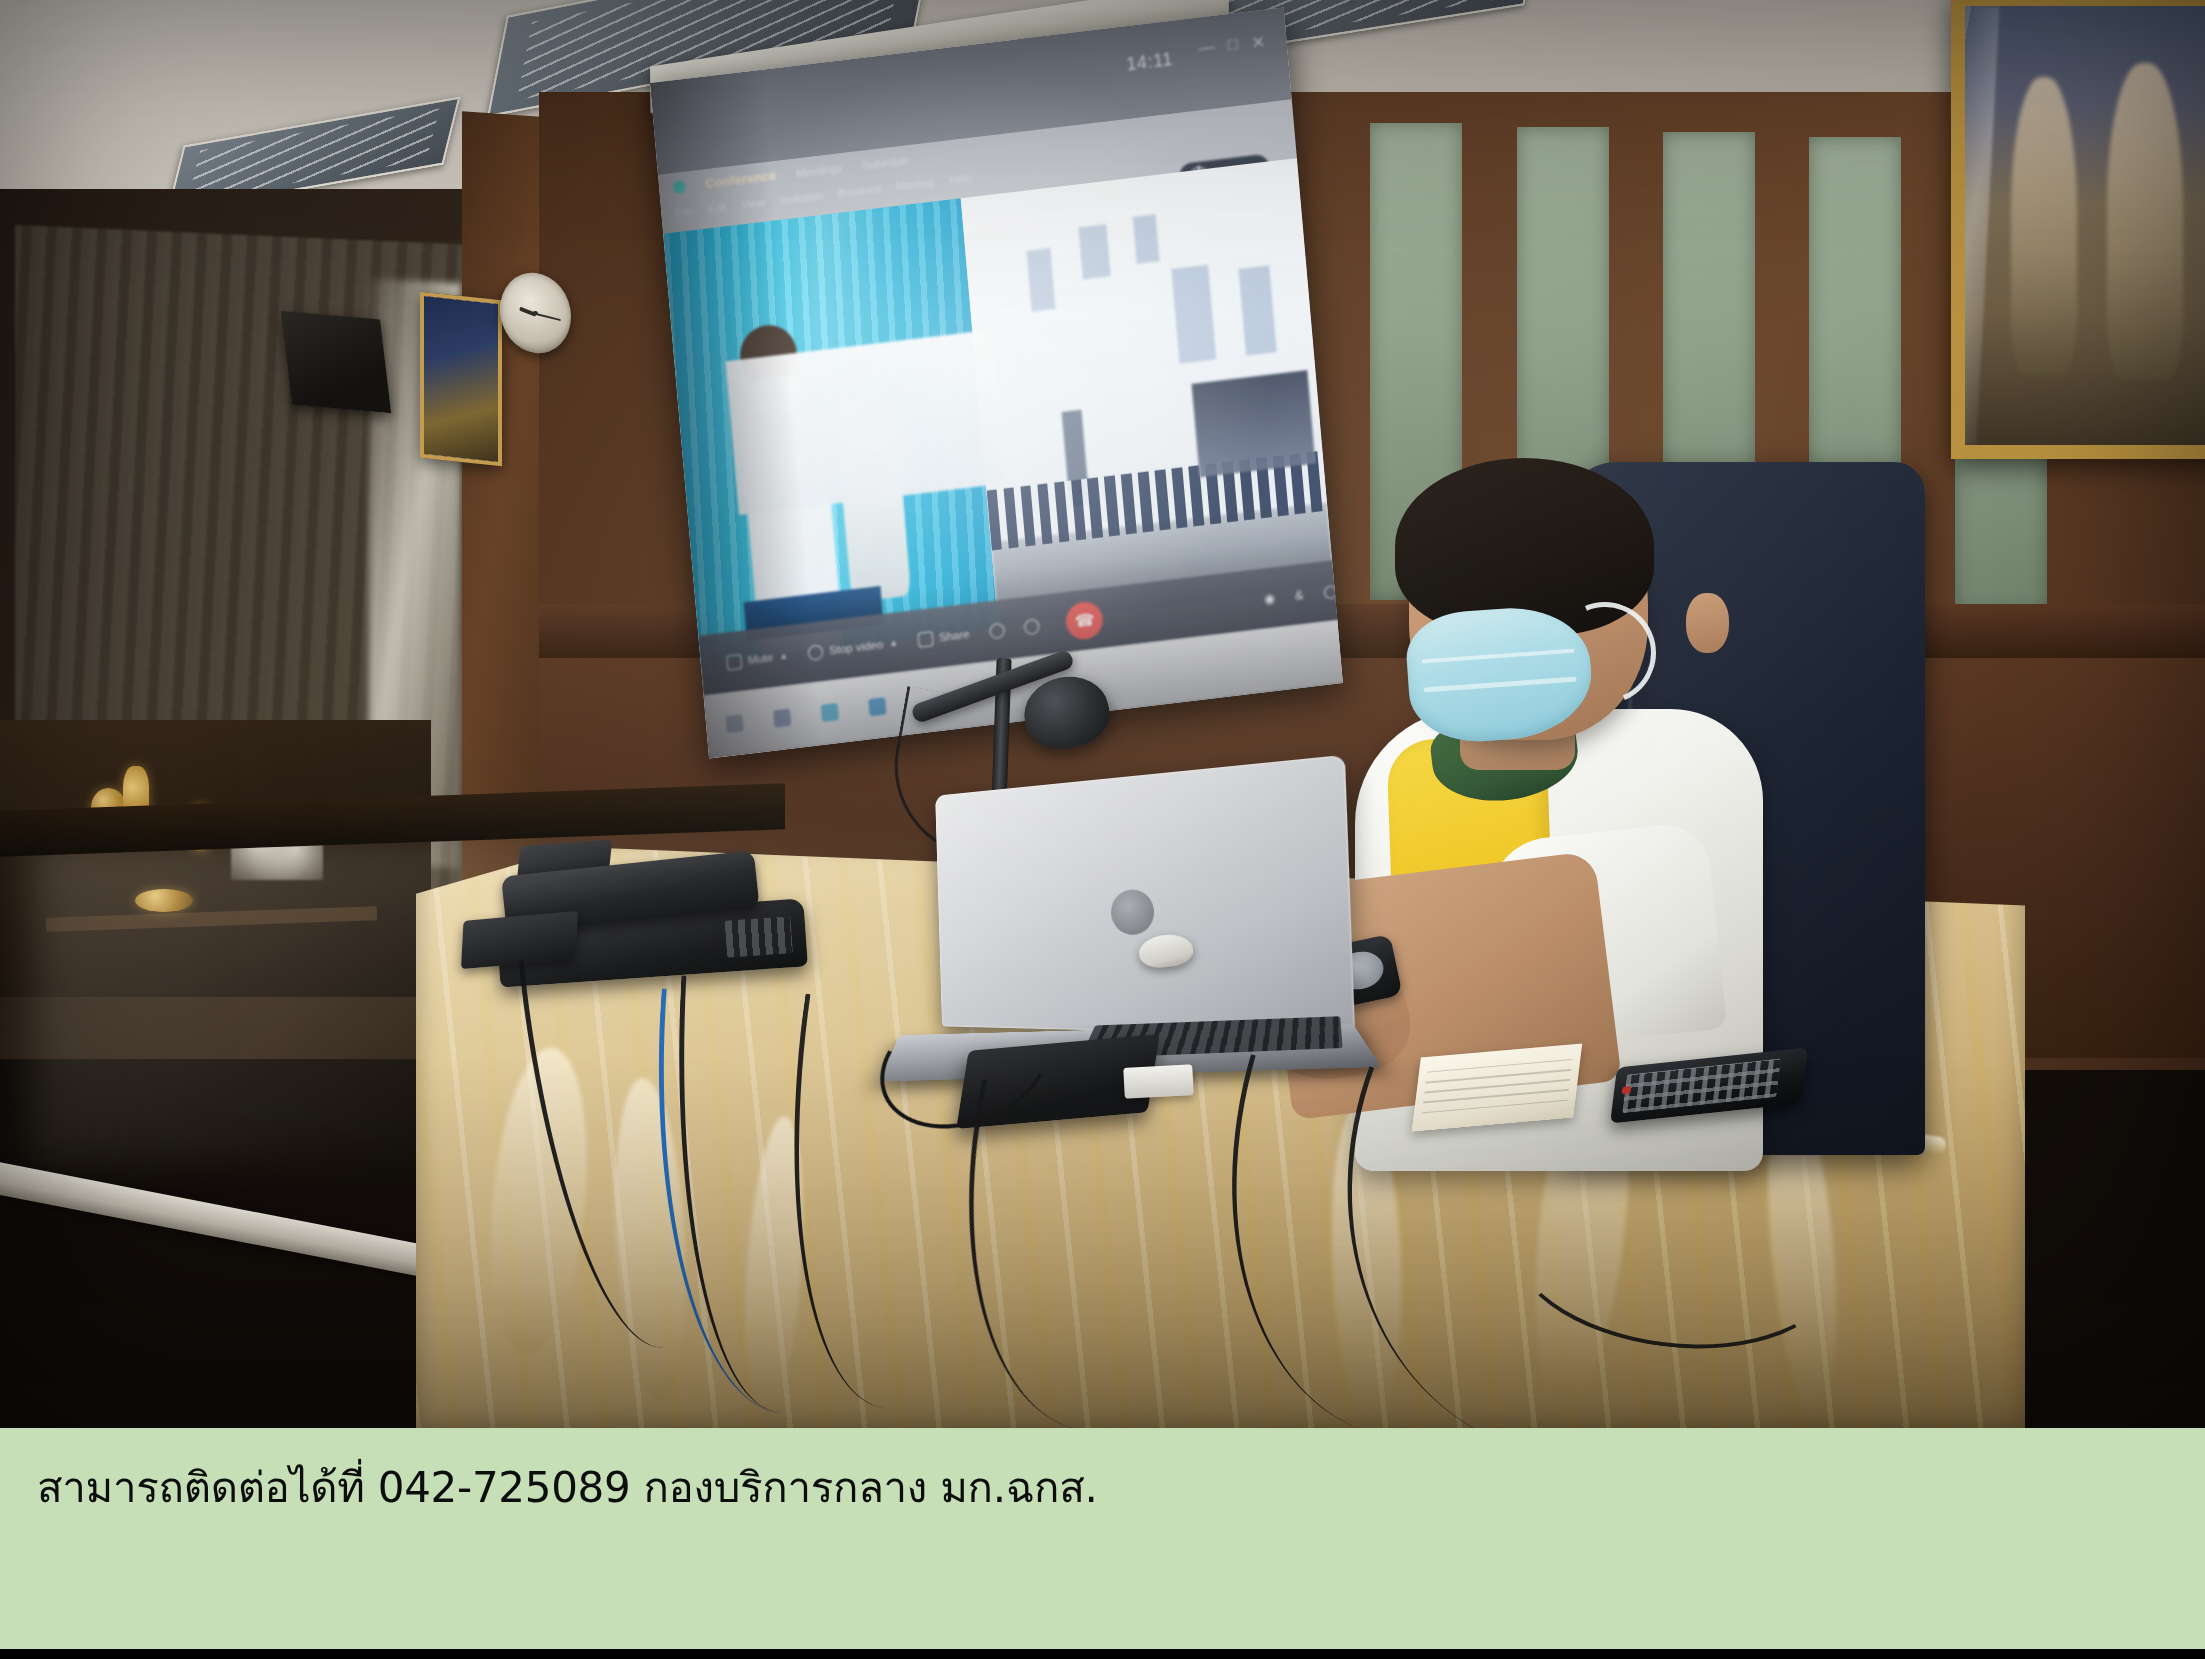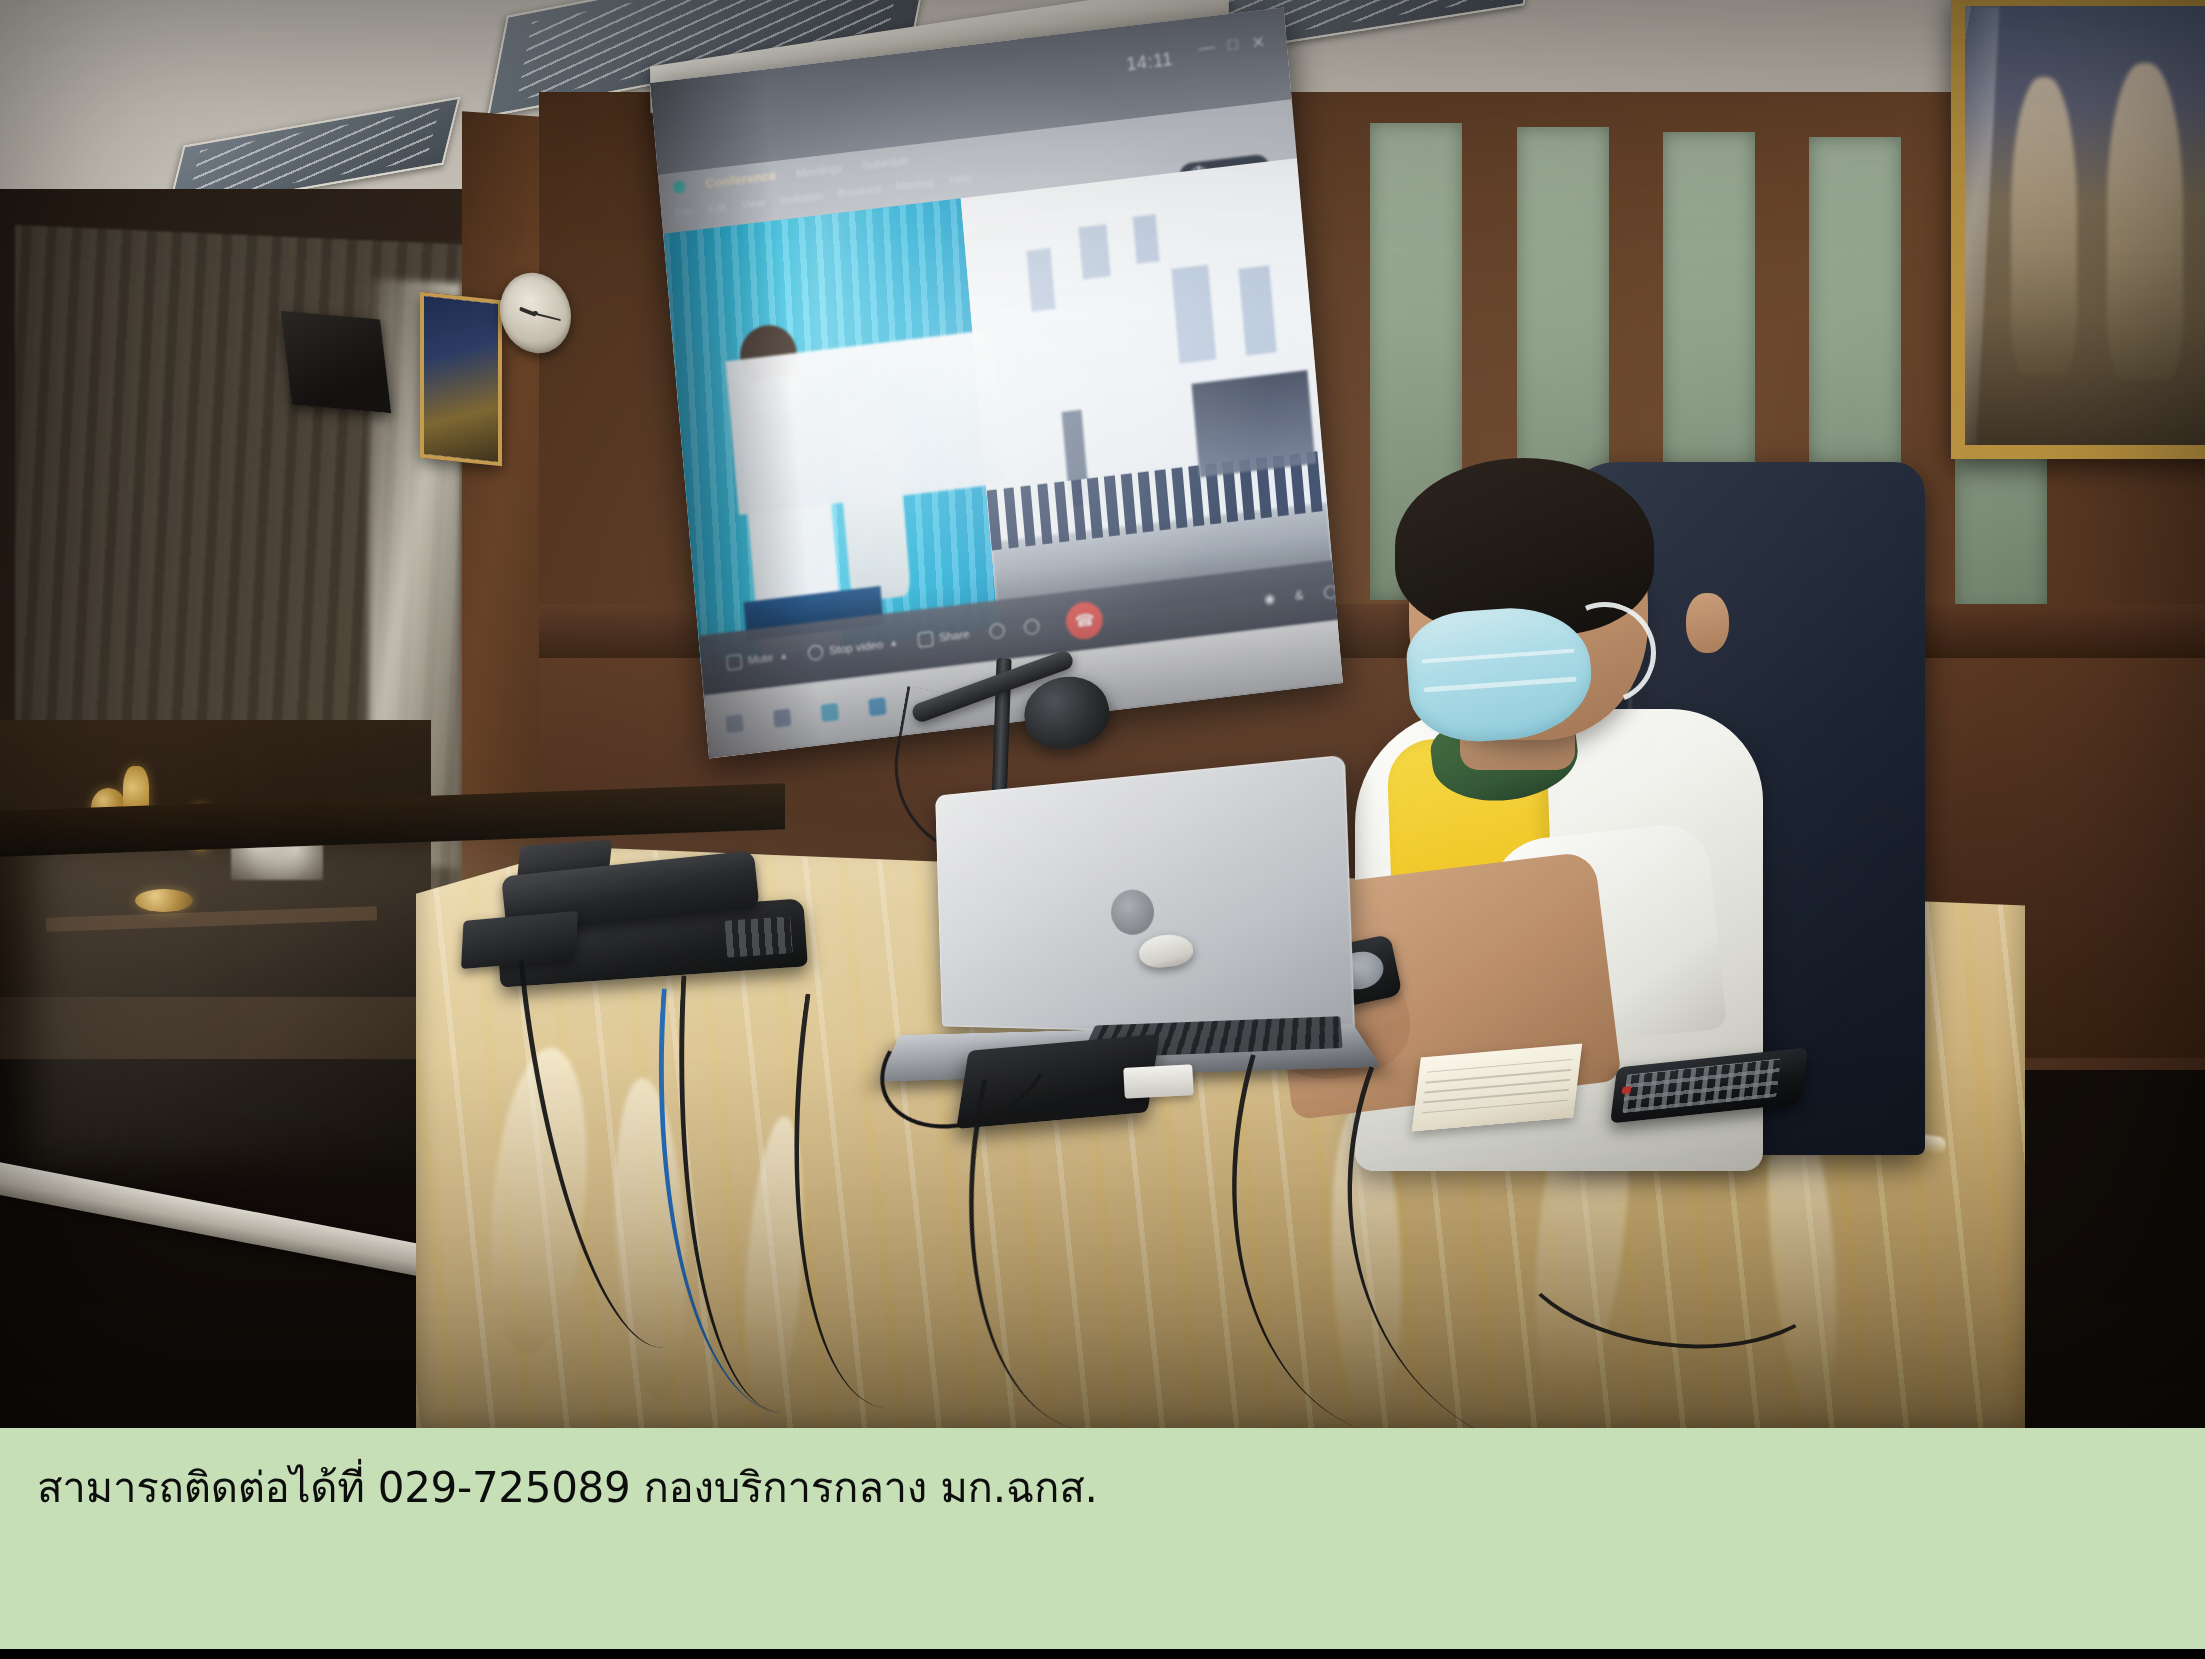--- a/index.html
+++ b/index.html
@@ -946,18 +946,18 @@
     <div class="cable c6"></div>
     <div class="cable-blue"></div>
     <div class="cable-loop"></div>
     <div class="cable-arc"></div>
 
     <div class="photo-grade"></div>
     <div class="photo-vignette"></div>
   </div>
 
   <div id="caption">
-    <p class="line2">สามารถติดต่อได้ที่ 029-725089 กองบริการกลาง มก.ฉกส.</p>
+    <p class="line2">สามารถติดต่อได้ที่ 042-725089 กองบริการกลาง มก.ฉกส.</p>
   </div>
   <div class="bottom-bar"></div>
 
 </div>
 
 
 </body></html>

